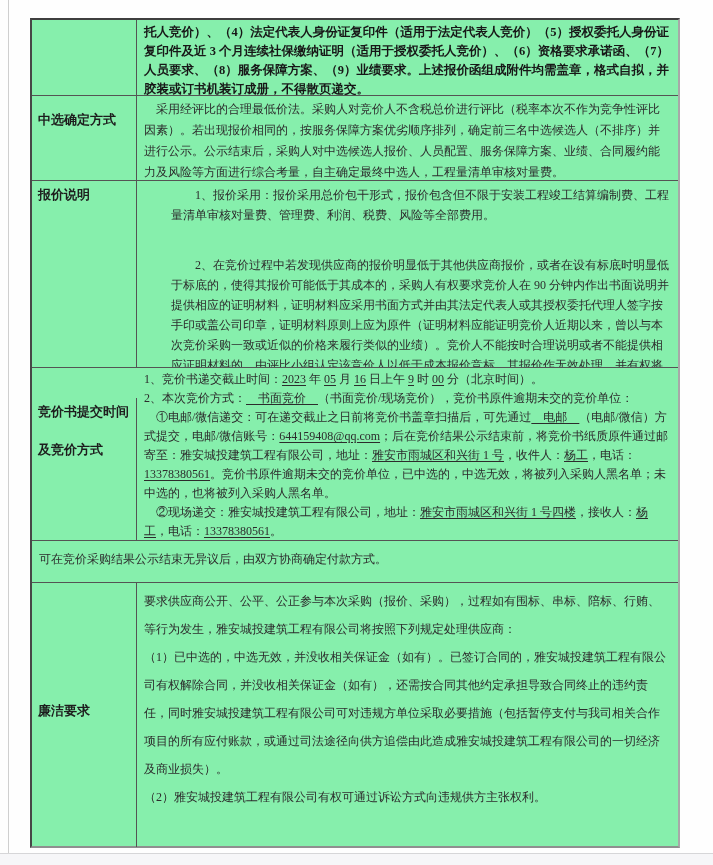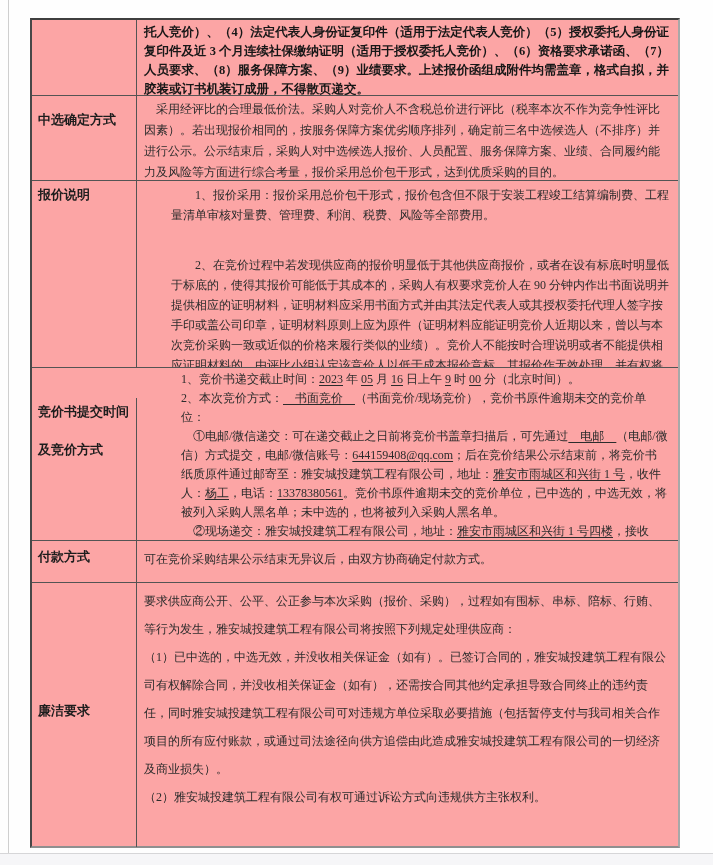--- a/index.html
+++ b/index.html
@@ -27,21 +27,21 @@
     position: absolute; left: 0; top: 854px; width: 713px; height: 11px;
     background: #f6f6f8;
   }
   .doc-table {
     position: absolute; left: 30px; top: 18px; width: 650px; height: 830px;
     box-sizing: border-box;
     border-top: 2px solid #3f3f3f;
     border-left: 2px solid #474747;
     border-right: 2px solid #a8a8a8;
     border-bottom: 2px solid #8f8f8f;
-    background: #fca5a5;
+    background: #86efac;
   }
   .row { display: flex; box-sizing: border-box; }
   .row + .row { border-top: 1px solid #545454; }
   .row:nth-of-type(1) { height: 75px; }
   .row:nth-of-type(2) { height: 85px; }
   .row:nth-of-type(3) { height: 187px; }
   .row:nth-of-type(4) { height: 173px; }
   .row:nth-of-type(5) { height: 42px; }
   .row:nth-of-type(6) { height: 265px; }
   .label-cell {
@@ -61,21 +61,21 @@
   .para.ind2 { text-indent: 2em; margin-left: 27px; }
   .u { text-decoration: underline; text-underline-offset: 2px; }
 
   
   .row-attachment-note .content-cell { font-weight: bold; line-height: 19px; font-size: 12.5px; color: #171717; }
   .row-selection-method .content-cell { line-height: 21px; }
   .row-selection-method .label-cell { padding-top: 16px; }
   .row-quote-note .content-cell { line-height: 20px; padding-top: 4px; }
   .row-quote-note .content-cell .para + .para { margin-top: 30px; }
   .row-quote-note .label-cell { padding-top: 6px; }
-  .row-submission .content-cell { line-height: 19px; padding-top: 2px; margin-left: 37px; }
+  .row-submission .content-cell { line-height: 19px; padding-top: 2px; }
   .row-submission .label-cell { padding-top: 6px; margin-top: 30px; }
   .row-submission .label-line + .label-line { margin-top: 22px; }
   .row-payment .content-cell { line-height: 20px; padding-top: 8px; }
   .row-payment .label-cell { padding-top: 8px; }
   .row-integrity .content-cell { line-height: 28px; padding-top: 4px; }
   .row-integrity .label-cell { padding-top: 120px; }
 </style>
 </head>
 <body>
 
@@ -86,21 +86,21 @@
         <div class="label-cell"></div>
         <div class="content-cell">
           <p class="para"><span>托人竞价）、（4）法定代表人身份证复印件（适用于法定代表人竞价）（5）授权委托人身份证复印件及近 3 个月连续社保缴纳证明（适用于授权委托人竞价）、（6）资格要求承诺函、（7）人员要求、（8）服务保障方案、（9）业绩要求。上述报价函组成附件均需盖章，格式自拟，并胶装或订书机装订成册，不得散页递交。</span></p>
         </div>
       </div>
       <div class="row row-selection-method">
         <div class="label-cell">
           <div class="label-line">中选确定方式</div>
         </div>
         <div class="content-cell">
-          <p class="para ind1"><span>采用经评比的合理最低价法。采购人对竞价人不含税总价进行评比（税率本次不作为竞争性评比因素）。若出现报价相同的，按服务保障方案优劣顺序排列，确定前三名中选候选人（不排序）并进行公示。公示结束后，采购人对中选候选人报价、人员配置、服务保障方案、业绩、合同履约能力及风险等方面进行综合考量，报价采用总价包干形式，达到优质采购的目的。</span></p>
+          <p class="para ind1"><span>采用经评比的合理最低价法。采购人对竞价人不含税总价进行评比（税率本次不作为竞争性评比因素）。若出现报价相同的，按服务保障方案优劣顺序排列，确定前三名中选候选人（不排序）并进行公示。公示结束后，采购人对中选候选人报价、人员配置、服务保障方案、业绩、合同履约能力及风险等方面进行综合考量，自主确定最终中选人，工程量清单审核对量费。</span></p>
         </div>
       </div>
       <div class="row row-quote-note">
         <div class="label-cell">
           <div class="label-line">报价说明</div>
         </div>
         <div class="content-cell">
           <p class="para ind2"><span>1、报价采用：报价采用总价包干形式，报价包含但不限于安装工程竣工结算编制费、工程量清单审核对量费、管理费、利润、税费、风险等全部费用。</span></p>
           <p class="para ind2"><span>2、在竞价过程中若发现供应商的报价明显低于其他供应商报价，或者在设有标底时明显低于标底的，使得其报价可能低于其成本的，采购人有权要求竞价人在 90 分钟内作出书面说明并提供相应的证明材料，证明材料应采用书面方式并由其法定代表人或其授权委托代理人签字按手印或盖公司印章，证明材料原则上应为原件（证明材料应能证明竞价人近期以来，曾以与本次竞价采购一致或近似的价格来履行类似的业绩）。竞价人不能按时合理说明或者不能提供相应证明材料的，由评比小组认定该竞价人以低于成本报价竞标，其报价作无效处理，并有权将该竞价人列入雅安城投公司黑名单。</span></p>
         </div>
@@ -111,23 +111,20 @@
           <div class="label-line">及竞价方式</div>
         </div>
         <div class="content-cell">
           <p class="para"><span>1、竞价书递交截止时间：</span><span class="u">2023</span><span> 年 </span><span class="u">05</span><span> 月 </span><span class="u">16</span><span> 日上午 </span><span class="u">9</span><span> 时 </span><span class="u">00</span><span> 分（北京时间）。</span></p>
           <p class="para"><span>2、本次竞价方式：</span><span class="u">　书面竞价　</span><span>（书面竞价/现场竞价），竞价书原件逾期未交的竞价单位：</span></p>
           <p class="para ind1"><span>①电邮/微信递交：可在递交截止之日前将竞价书盖章扫描后，可先通过</span><span class="u">　电邮　</span><span>（电邮/微信）方式提交，电邮/微信账号：</span><span class="u">644159408@qq.com</span><span>；后在竞价结果公示结束前，将竞价书纸质原件通过邮寄至：雅安城投建筑工程有限公司，地址：</span><span class="u">雅安市雨城区和兴街 1 号</span><span>，收件人：</span><span class="u">杨工</span><span>，电话：</span><span class="u">13378380561</span><span>。竞价书原件逾期未交的竞价单位，已中选的，中选无效，将被列入采购人黑名单；未中选的，也将被列入采购人黑名单。</span></p>
           <p class="para ind1"><span>②现场递交：雅安城投建筑工程有限公司，地址：</span><span class="u">雅安市雨城区和兴街 1 号四楼</span><span>，接收人：</span><span class="u">杨工</span><span>，电话：</span><span class="u">13378380561</span><span>。</span></p>
         </div>
       </div>
       <div class="row row-payment">
-        <div class="label-cell">
-          <div class="label-line">付款方式</div>
-        </div>
         <div class="content-cell">
           <p class="para"><span>可在竞价采购结果公示结束无异议后，由双方协商确定付款方式。</span></p>
         </div>
       </div>
       <div class="row row-integrity">
         <div class="label-cell">
           <div class="label-line">廉洁要求</div>
         </div>
         <div class="content-cell">
           <p class="para"><span>要求供应商公开、公平、公正参与本次采购（报价、采购），过程如有围标、串标、陪标、行贿、等行为发生，雅安城投建筑工程有限公司将按照下列规定处理供应商：</span></p>

